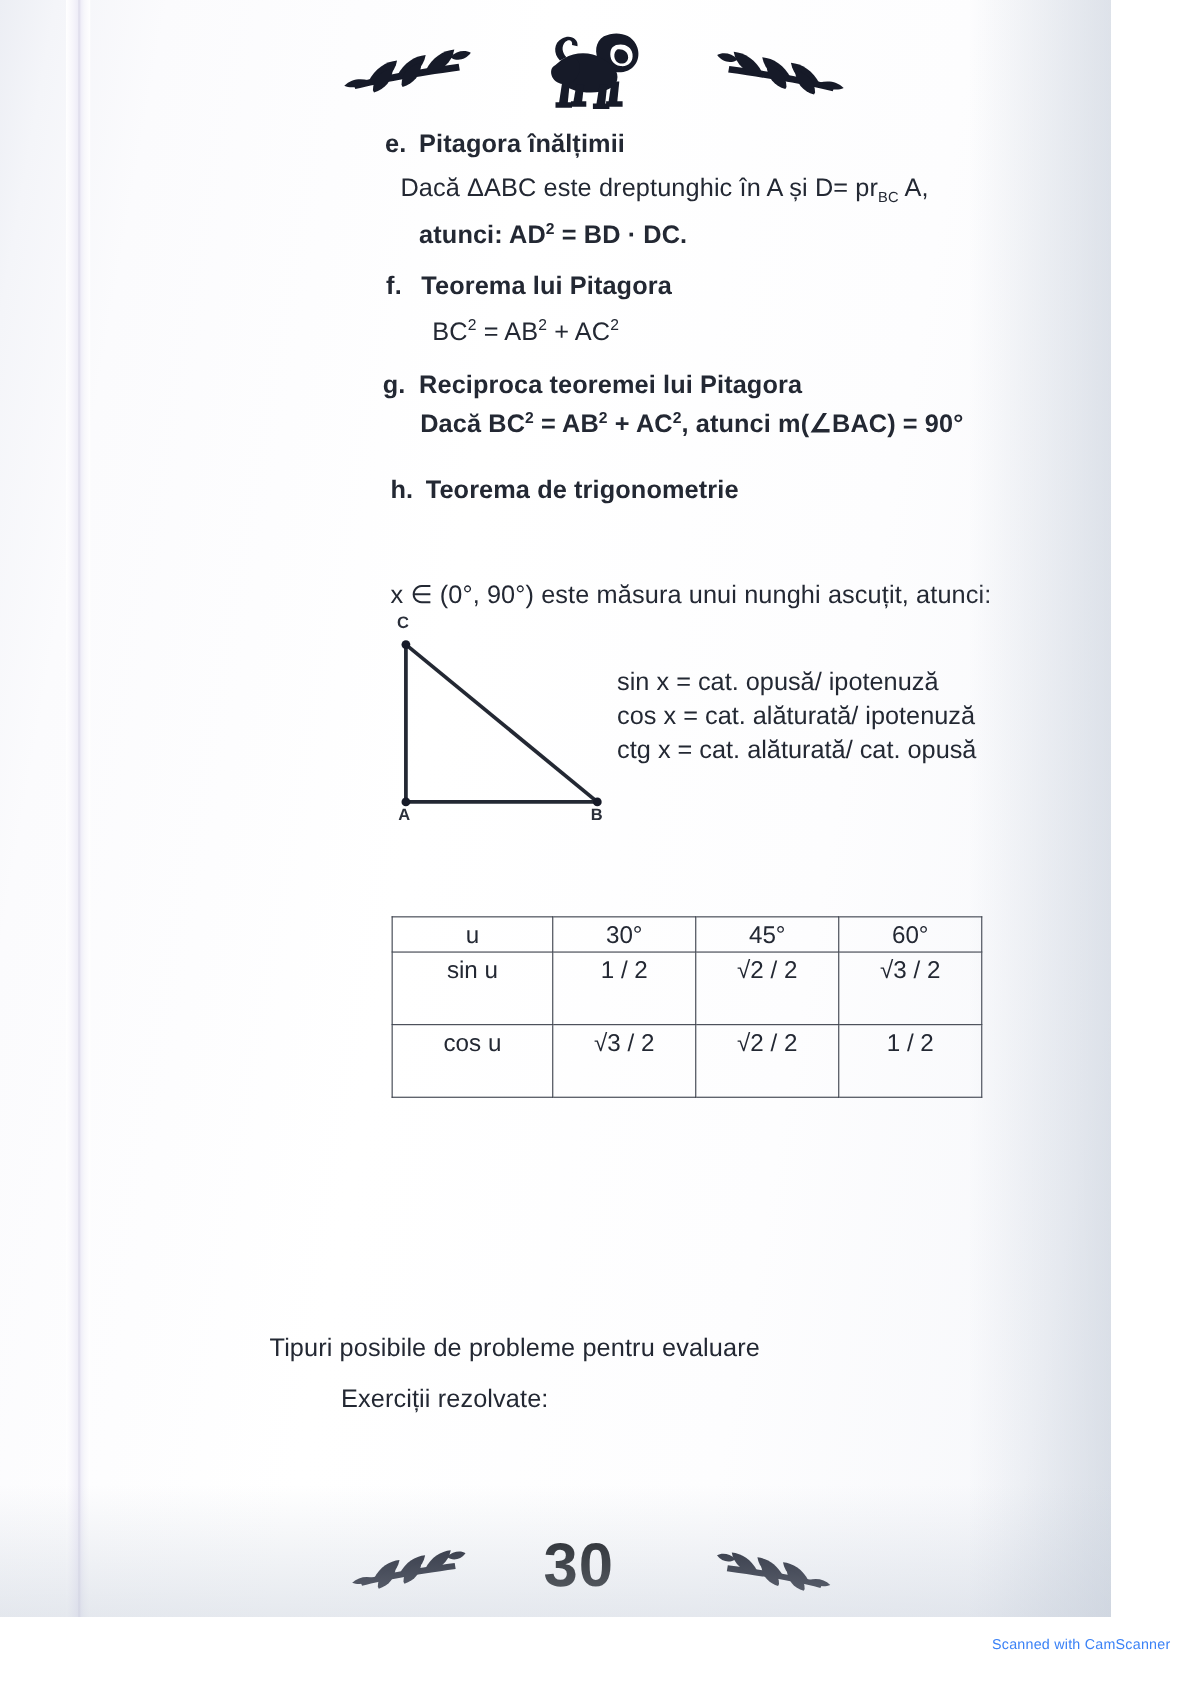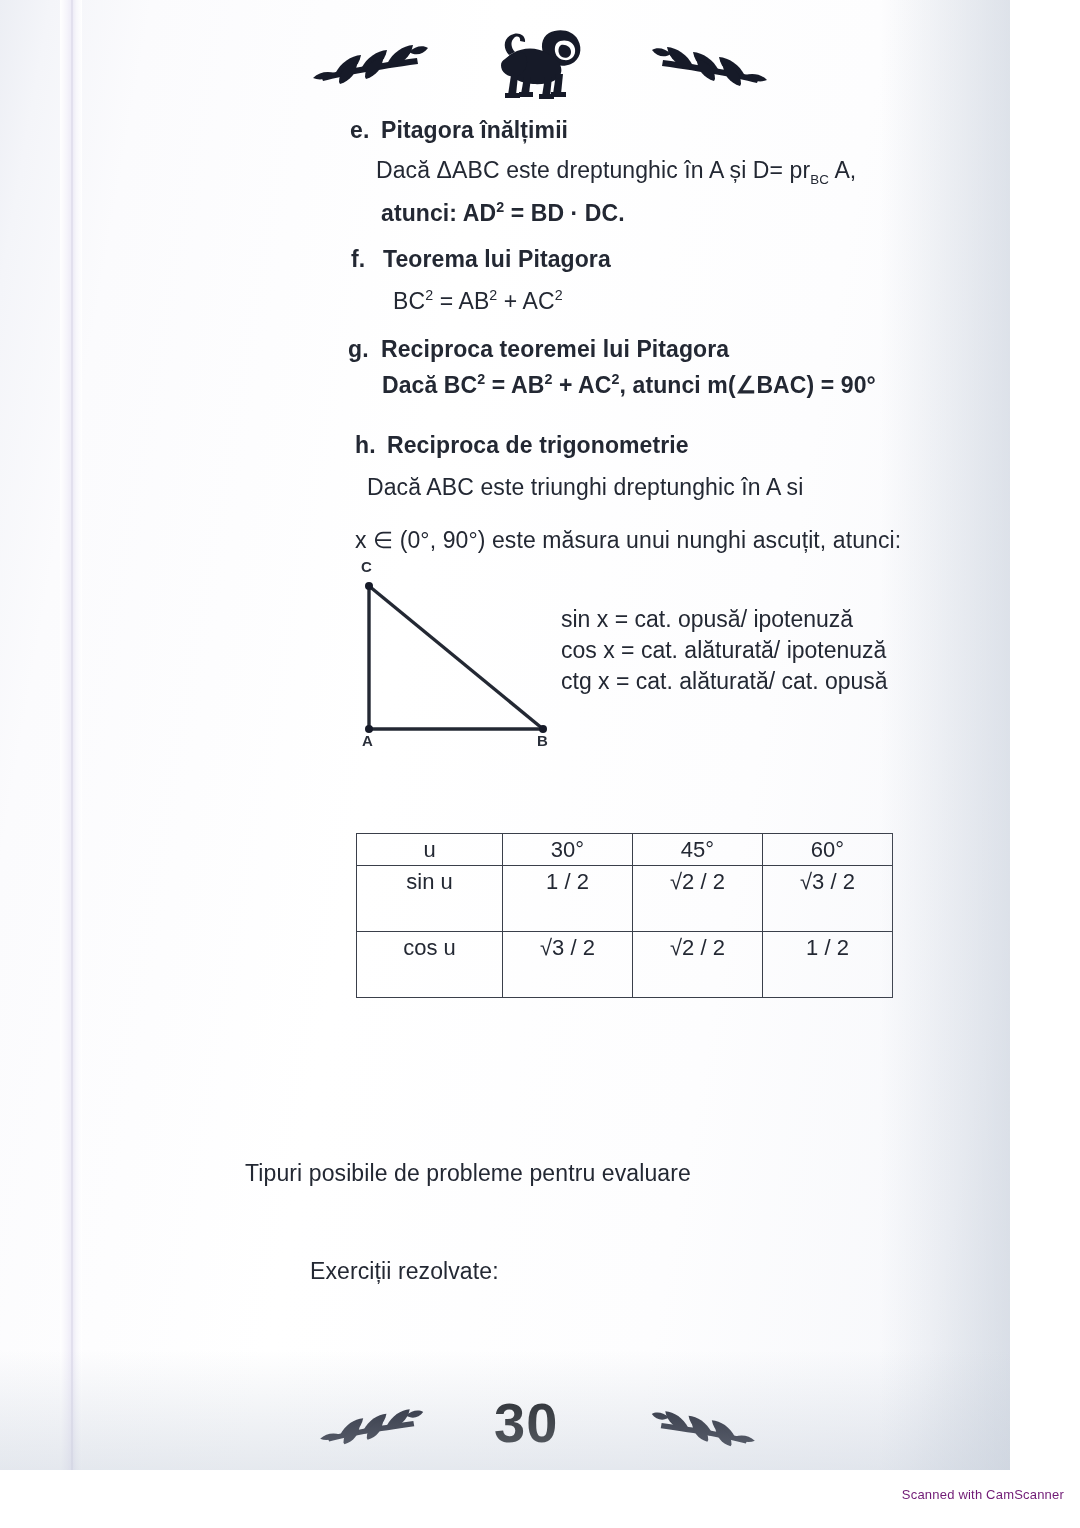--- a/index.html
+++ b/index.html
@@ -133,21 +133,21 @@
     font-size: 56px;
     font-weight: 700;
     color: #111418;
     letter-spacing: 1px;
   }
   .camscanner {
     position: absolute;
     right: 16px;
     top: 1487px;
     font-size: 13px;
-    color: #701a75;
+    color: #3b82f6;
     letter-spacing: 0.2px;
   }
 </style>
 </head>
 <body>
 
 <div id="scan-page">
 
   <div class="scan-area">
     <div class="sheet-edge"></div>
@@ -207,38 +207,37 @@
           <path d="M34 44 C34 33, 42 26, 52 24 C52 35, 45 43, 35 46 Z"></path>
           <path d="M60 39 C60 28, 68 21, 78 19 C78 30, 71 38, 61 41 Z"></path>
           <path d="M104 14 C110 8, 118 7, 123 10 C118 17, 110 18, 104 14 Z"></path>
         </g>
       </svg>
     </div>
 
     <div class="txt bold sz-hd" style="left:350px; top:117px;">e.</div>
     <div class="txt bold sz-hd" style="left:381px; top:117px;">Pitagora înălțimii</div>
 
-    <div class="txt sz-bd" style="left:376px; top:157px;"><span>Dacă ΔABC este dreptunghic în A și D= pr</span><sub>BC</sub><span> A,</span></div>
+    <div class="txt sz-bd" style="left:364px; top:157px;"><span>Dacă ΔABC este dreptunghic în A și D= pr</span><sub>BC</sub><span> A,</span></div>
 
     <div class="txt sz-bd" style="left:381px; top:200px;font-weight:bold;"><span>atunci: AD</span><sup>2</sup><span> = BD · DC.</span></div>
 
     <div class="txt bold sz-hd" style="left:351px; top:246px;">f.</div>
     <div class="txt bold sz-hd" style="left:383px; top:246px;">Teorema lui Pitagora</div>
 
     <div class="txt sz-bd" style="left:393px; top:288px;"><span>BC</span><sup>2</sup><span> = </span><span>AB</span><sup>2</sup><span> + </span><span>AC</span><sup>2</sup></div>
 
     <div class="txt bold sz-hd" style="left:348px; top:336px;">g.</div>
     <div class="txt bold sz-hd" style="left:381px; top:336px;">Reciproca teoremei lui Pitagora</div>
 
     <div class="txt sz-bd" style="left:382px; top:372px;font-weight:bold;"><span>Dacă BC</span><sup>2</sup><span> = AB</span><sup>2</sup><span> + AC</span><sup>2</sup><span>, atunci m(∠BAC) = 90°</span></div>
 
     <div class="txt bold sz-hd" style="left:355px; top:432px;">h.</div>
-    <div class="txt bold sz-hd" style="left:387px; top:432px;">Reciproca de trigonometrie</div>
-
-    <div class="txt sz-bd" style="left:367px; top:474px;">Dacă ABC este triunghi dreptunghic în A si</div>
+    <div class="txt bold sz-hd" style="left:387px; top:432px;">Teorema de trigonometrie</div>
+
     <div class="txt sz-bd" style="left:355px; top:527px;">x ∈ (0°, 90°) este măsura unui nunghi ascuțit, atunci:</div>
 
     <div class="figure-triangle" style="left:352px; top:562px; width:210px; height:190px;">
       <svg width="210" height="190" viewBox="0 0 210 190">
 
         <line x1="17" y1="24" x2="17" y2="167" stroke="#232833" stroke-width="3.4"></line>
         <line x1="17" y1="167" x2="191" y2="167" stroke="#232833" stroke-width="3.4"></line>
 
         <line x1="17" y1="24" x2="191" y2="167" stroke="#232833" stroke-width="3.4"></line>
 
@@ -279,21 +278,21 @@
         </tr>
         <tr class="data-row">
           <td>cos u</td>
           <td>√3 / 2</td>
           <td>√2 / 2</td>
           <td>1 / 2</td>
         </tr>
       </tbody>
     </table>
 
-    <div class="txt sz-bd" style="left:245px; top:1160px;">Tipuri posibile de probleme pentru evaluare</div>
+    <div class="txt sz-bd" style="left:245px; top:1212px;">Tipuri posibile de probleme pentru evaluare</div>
     <div class="txt sz-bd" style="left:310px; top:1258px;">Exerciții rezolvate:</div>
 
     <div class="ornament" style="left:313px; top:1403px;">
       <svg width="112" height="52" viewBox="0 0 125 58">
         <g fill="#161a28">
           <path d="M8 40 C14 34, 22 33, 30 35 C24 41, 15 43, 8 40 Z"></path>
           <path d="M16 38 C40 31, 68 26, 112 20 L113 26 C70 32, 42 37, 18 43 Z"></path>
           <path d="M30 36 C36 24, 46 18, 56 17 C54 29, 44 37, 32 39 Z"></path>
           <path d="M56 31 C62 19, 72 13, 82 12 C80 24, 70 32, 58 34 Z"></path>
           <path d="M82 26 C88 14, 98 8, 108 7 C106 19, 96 27, 84 29 Z"></path>

